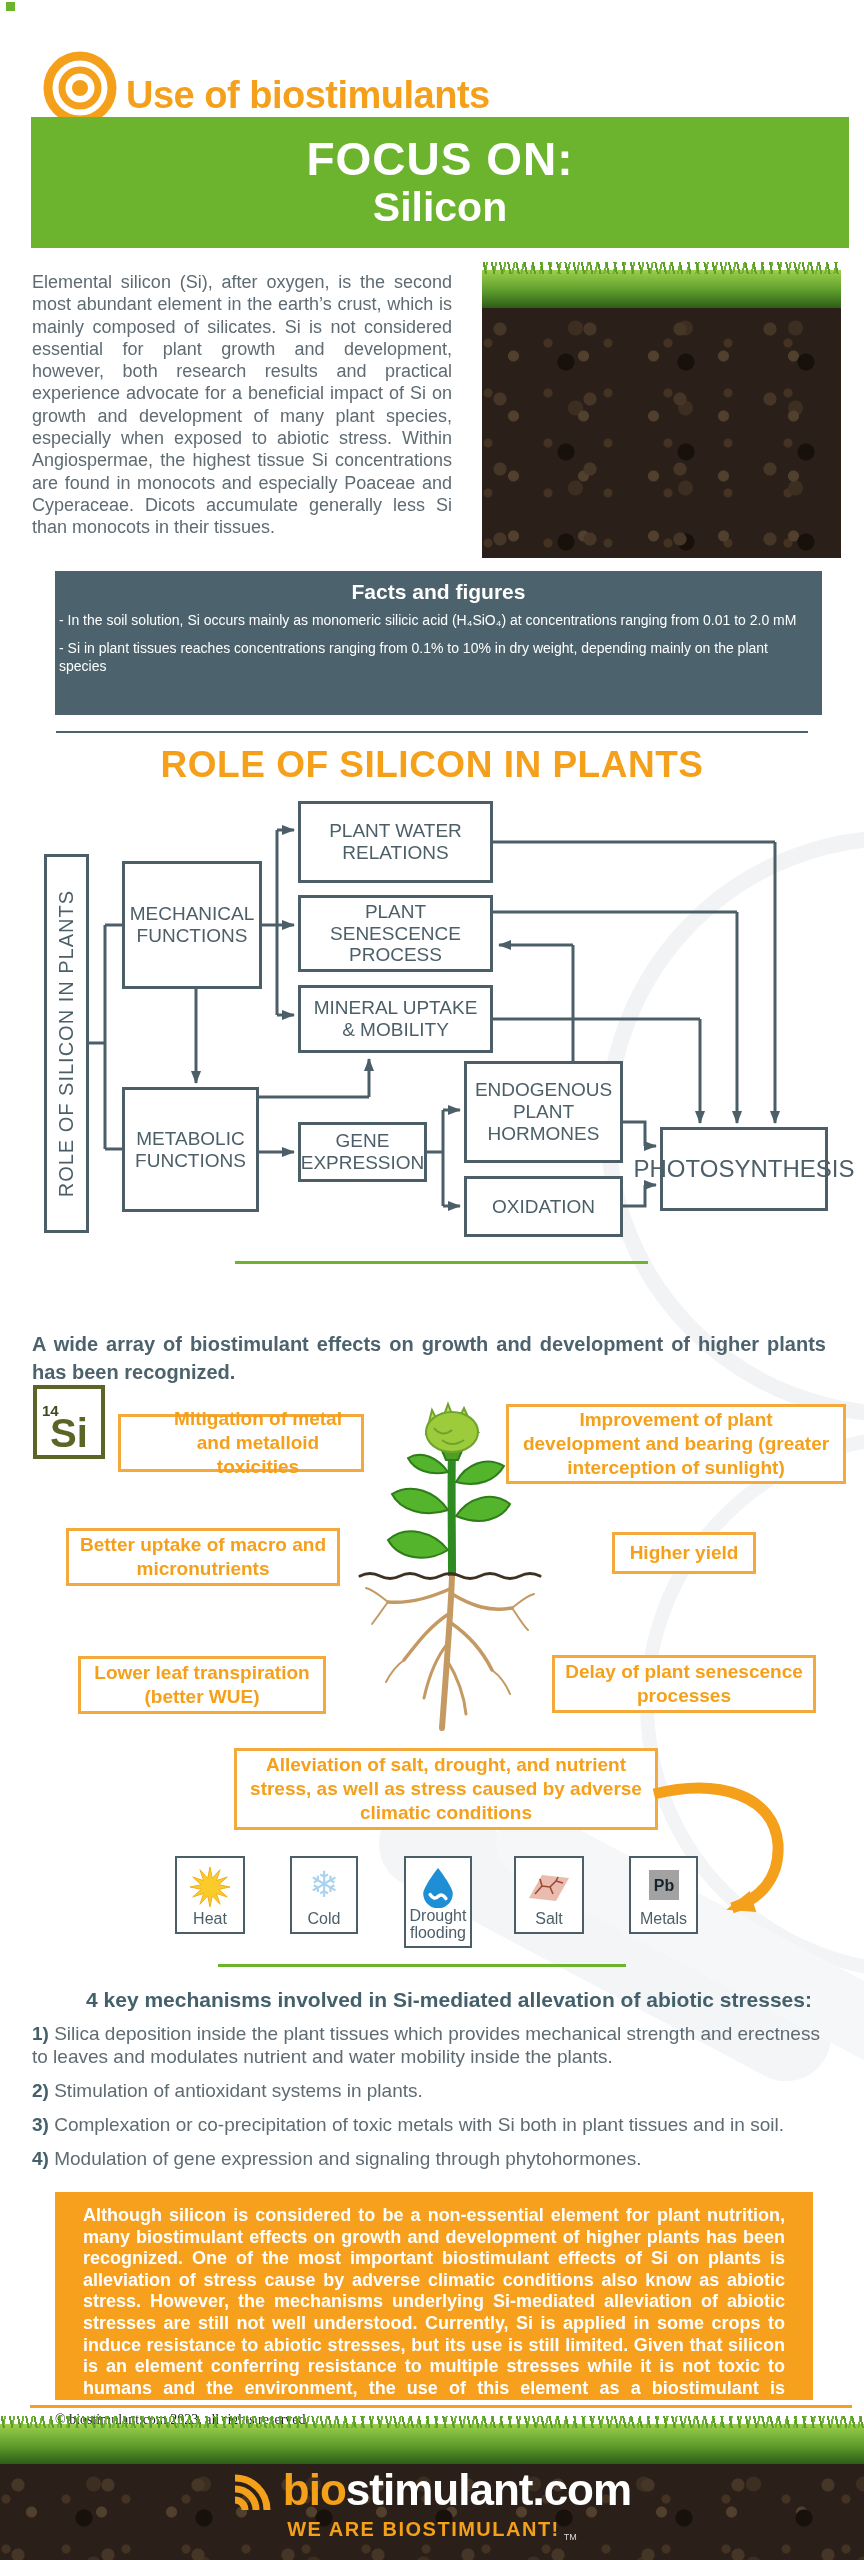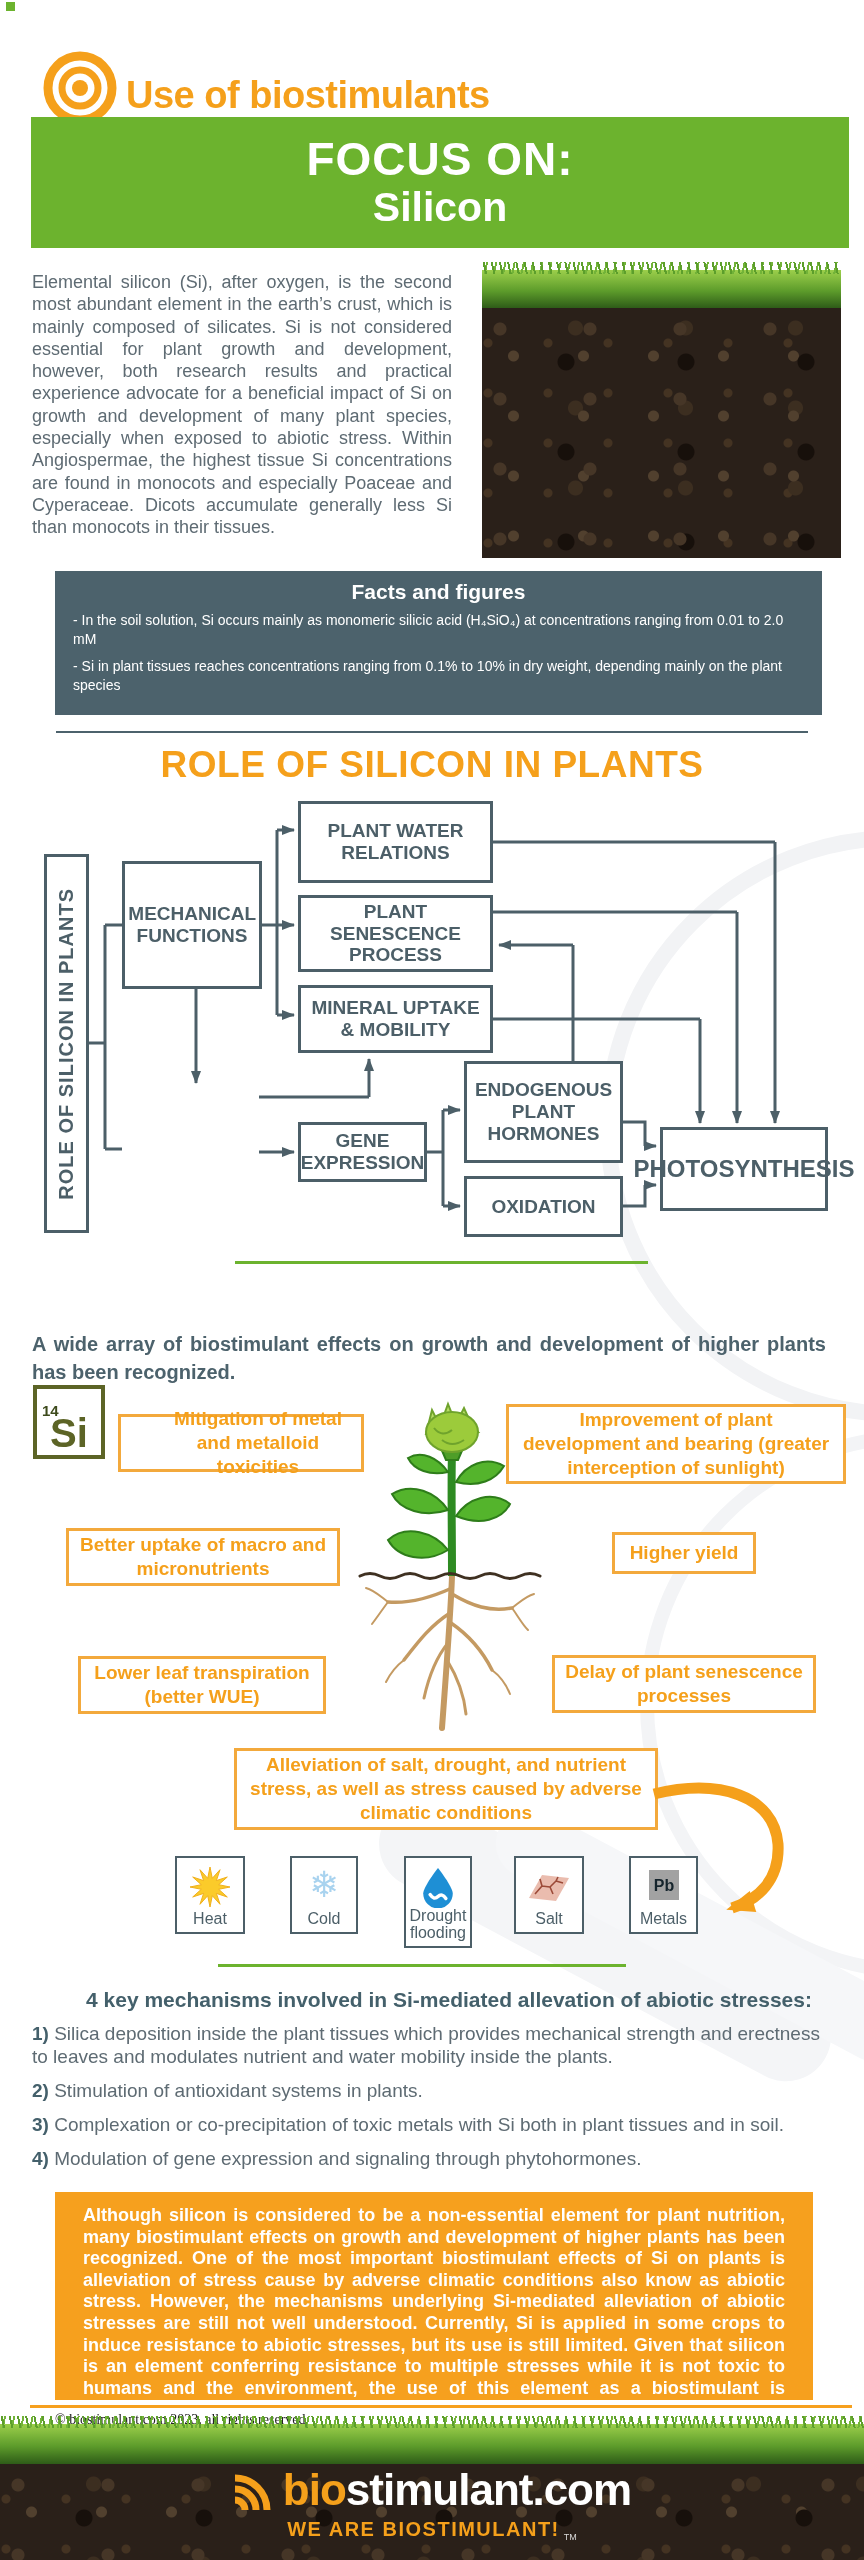--- a/index.html
+++ b/index.html
@@ -27,31 +27,31 @@
      background-image:radial-gradient(circle at 20% 30%,#463627 0 6px,transparent 7px),
        radial-gradient(circle at 70% 60%,#17100b 0 8px,transparent 9px),
        radial-gradient(circle at 45% 80%,#51402e 0 5px,transparent 6px),
        radial-gradient(circle at 85% 25%,#3c2e20 0 7px,transparent 8px),
        radial-gradient(circle at 10% 70%,#443322 0 4px,transparent 5px);
      background-size:90px 70px,120px 90px,70px 60px,110px 80px,60px 50px;}
   .photo .soil-band{height:250px;}
 
   
   .facts{left:55px;top:571px;width:767px;height:144px;background:#4C626C;color:#fff;
-         box-sizing:border-box;padding:9px 18px;}
+         box-sizing:border-box;padding:9px 4px;}
   .facts-title{text-align:center;font-size:21px;font-weight:bold;margin-bottom:7px;}
   .facts-item{font-size:14px;line-height:1.33;margin-bottom:9px;}
   .divider1{left:56px;top:731px;width:752px;height:2px;background:#4C626C;}
 
   
   .sec-heading{left:0;width:864px;text-align:center;font-size:37px;font-weight:bold;color:#F5A01B;letter-spacing:0.5px;}
 
   
   .dnode{position:absolute;z-index:2;border:3px solid #4C5F68;background:#fff;color:#4C5F68;
-         font-weight:bold;font-size:19px;line-height:1.15;text-align:center;
+         font-weight:normal;font-size:19px;line-height:1.15;text-align:center;
          display:flex;align-items:center;justify-content:center;box-sizing:border-box;padding:2px 4px;}
   .side-label{writing-mode:vertical-rl;transform:rotate(180deg);letter-spacing:1px;font-size:20px;}
 
   .green-div{background:#6CB32E;height:3px;}
 
   .subtitle{left:32px;top:1330px;width:794px;font-size:20px;font-weight:bold;color:#4C626C;
             line-height:1.4;text-align:justify;}
 
   
   .si-box{left:33px;top:1385px;width:72px;height:74px;border:4px solid #5C6426;box-sizing:border-box;background:#fff;}
@@ -165,20 +165,21 @@
       <path marker-end="url(#ah)" d="M737 142 V353"></path>
       <path d="M493 249 H700"></path>
       <path marker-end="url(#ah)" d="M700 249 V353"></path>
     </g>
   </svg>
 
   <div class="dnode" style="left:44px;top:854px;width:45px;height:379px;">
     <span class="side-label">ROLE OF SILICON IN PLANTS</span>
   </div>
   <div class="dnode" style="left:122px;top:861px;width:140px;height:128px;">MECHANICAL FUNCTIONS</div>
+  <div class="dnode" style="left:122px;top:1087px;width:137px;height:125px;">METABOLIC FUNCTIONS</div>
   <div class="dnode" style="left:298px;top:801px;width:195px;height:82px;">PLANT WATER RELATIONS</div>
   <div class="dnode" style="left:298px;top:895px;width:195px;height:77px;">PLANT SENESCENCE PROCESS</div>
   <div class="dnode" style="left:298px;top:985px;width:195px;height:68px;">MINERAL UPTAKE &amp; MOBILITY</div>
   <div class="dnode" style="left:298px;top:1122px;width:129px;height:60px;">GENE EXPRESSION</div>
   <div class="dnode" style="left:464px;top:1061px;width:159px;height:102px;">ENDOGENOUS PLANT HORMONES</div>
   <div class="dnode" style="left:464px;top:1176px;width:159px;height:61px;">OXIDATION</div>
   <div class="dnode" style="left:660px;top:1127px;width:168px;height:84px;font-size:24px;">PHOTOSYNTHESIS</div>
 
   <div class="abs green-div" style="left:235px;top:1261px;width:413px;"></div>
   <div class="abs subtitle">A wide array of biostimulant effects on growth and development of higher plants has been recognized.</div>

